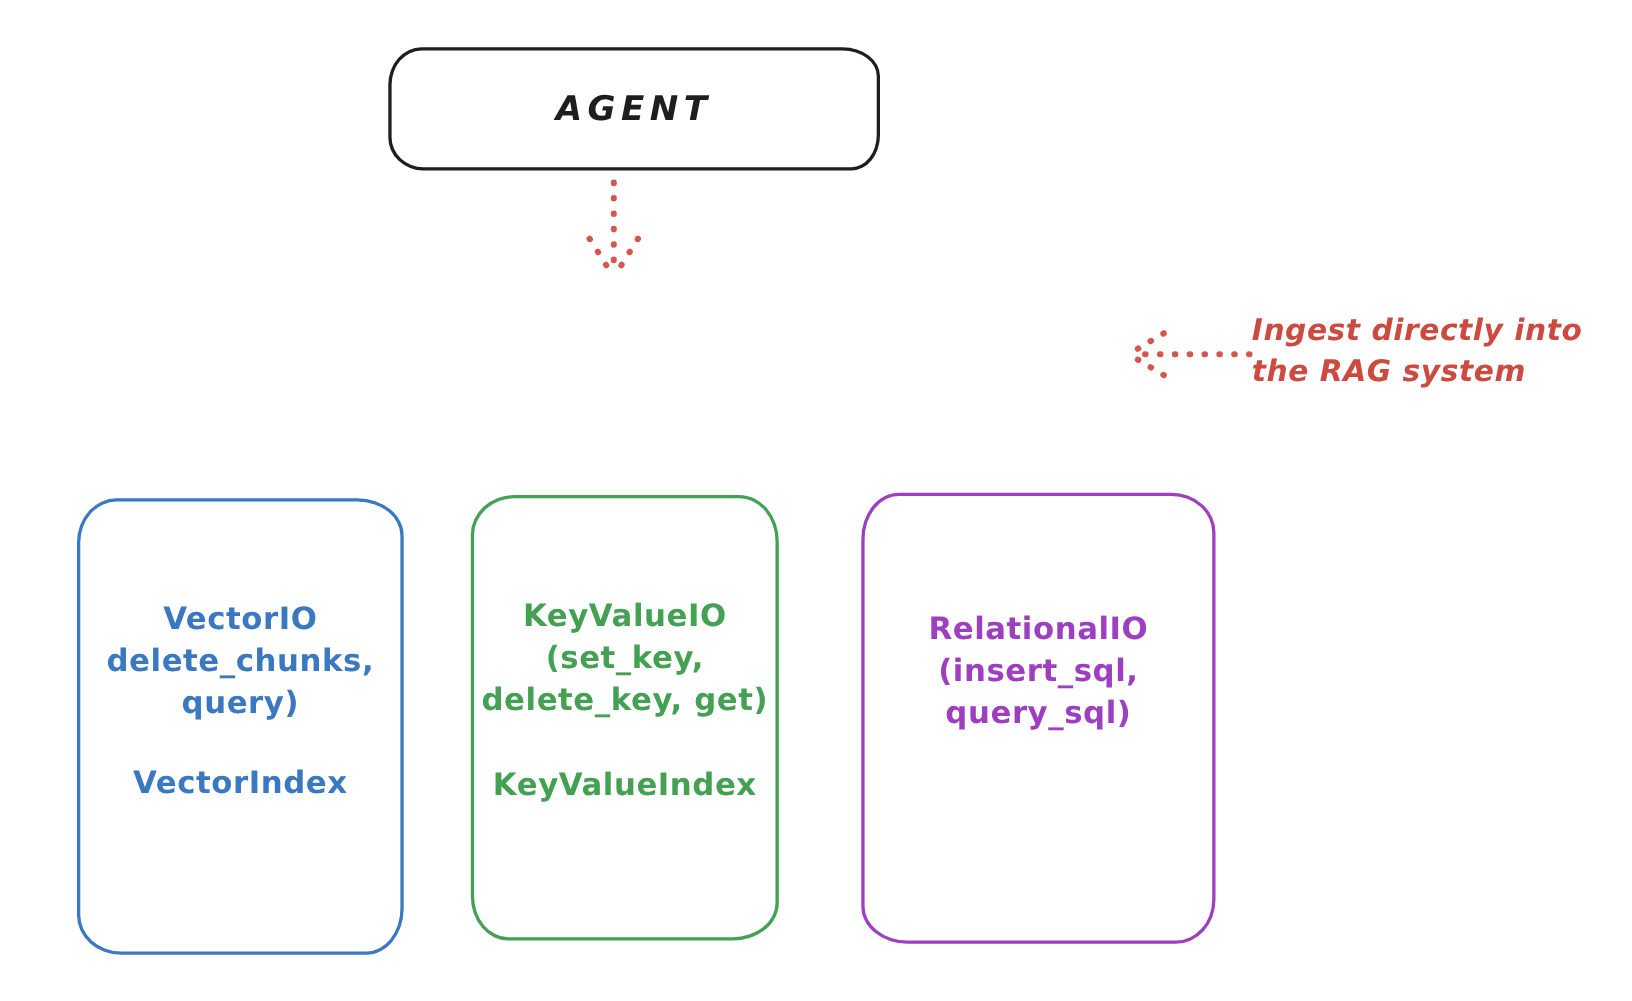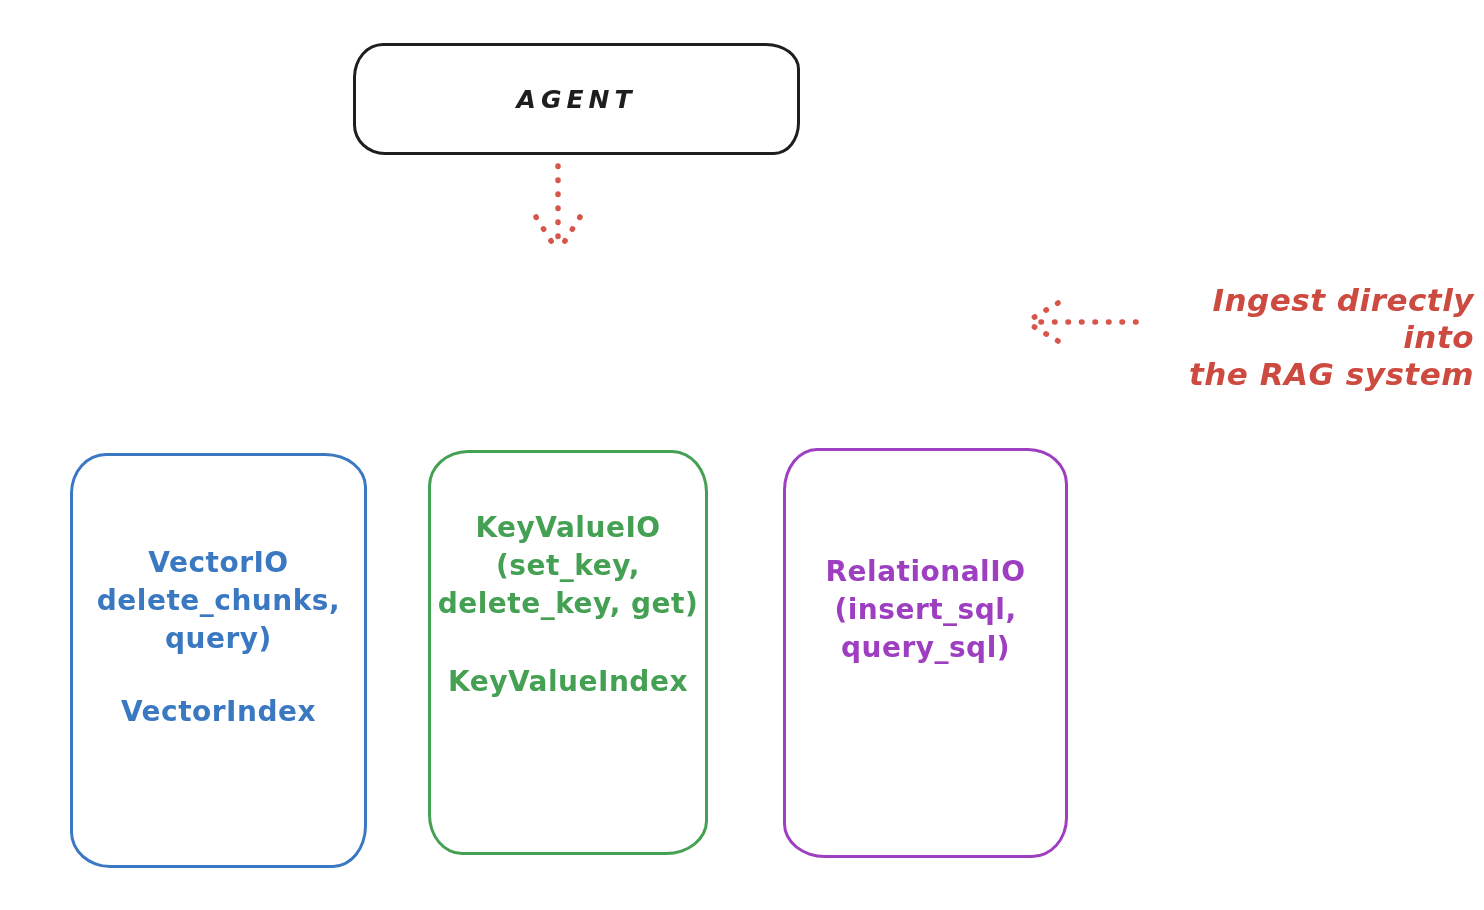--- a/index.html
+++ b/index.html
@@ -18,43 +18,43 @@
     border: 3.5px solid #1e1e1e;
     display: flex;
     align-items: center;
     justify-content: center;
   }
   .agent-box {
     left: 353px; top: 43px; width: 447px; height: 112px;
     border-radius: 30px 34px 26px 32px / 34px 26px 32px 30px;
   }
   .agent-label {
-    font-size: 25px;
+    font-size: 31px;
     font-weight: 700;
     font-style: italic;
     letter-spacing: 5px;
     color: #1e1e1e;
   }
   .rag-box {
     left: 155px; top: 271px; width: 830px; height: 124px;
     border-radius: 28px 32px 26px 34px / 32px 26px 34px 28px;
   }
   .rag-label {
     font-size: 31px;
     font-weight: 500;
     color: #1e1e1e;
     letter-spacing: 1px;
   }
   .arrow-svg { position: absolute; }
   .annotation {
     position: absolute;
     left: 1138px; top: 282px; width: 336px;
-    text-align: right;
+    text-align: left;
     color: #cd4a40;
-    font-size: 31px;
+    font-size: 27px;
     line-height: 37px;
     font-weight: 700;
     font-style: italic;
     letter-spacing: 0.5px;
   }
   .storage-box {
     align-items: flex-start;
     border-width: 3.5px;
   }
   .storage-box .inner {
@@ -69,23 +69,23 @@
     left: 70px; top: 453px; width: 297px; height: 415px;
     border-color: #3b78c2; color: #3b78c2;
     border-radius: 36px 42px 34px 40px / 40px 34px 42px 36px;
   }
   .box-vector .inner { margin-top: 88px; }
   .box-keyvalue {
     left: 428px; top: 450px; width: 280px; height: 405px;
     border-color: #44a053; color: #44a053;
     border-radius: 40px 36px 42px 34px / 36px 42px 34px 40px;
   }
-  .box-keyvalue .inner { margin-top: 56px; }
+  .box-keyvalue .inner { margin-top: 88px; }
   .box-relational {
-    left: 783px; top: 448px; width: 285px; height: 410px;
+    left: 783px; top: 448px; width: 322px; height: 410px;
     border-color: #9d3fc0; color: #9d3fc0;
     border-radius: 34px 40px 36px 42px / 42px 36px 40px 34px;
   }
   .box-relational .inner { margin-top: 102px; }
   .index-label { display: block; margin-top: 35px; }
   .box-keyvalue .index-label, .box-relational .index-label { margin-top: 40px; }
   .line { display: block; }
 </style>
 </head>
 <body>

